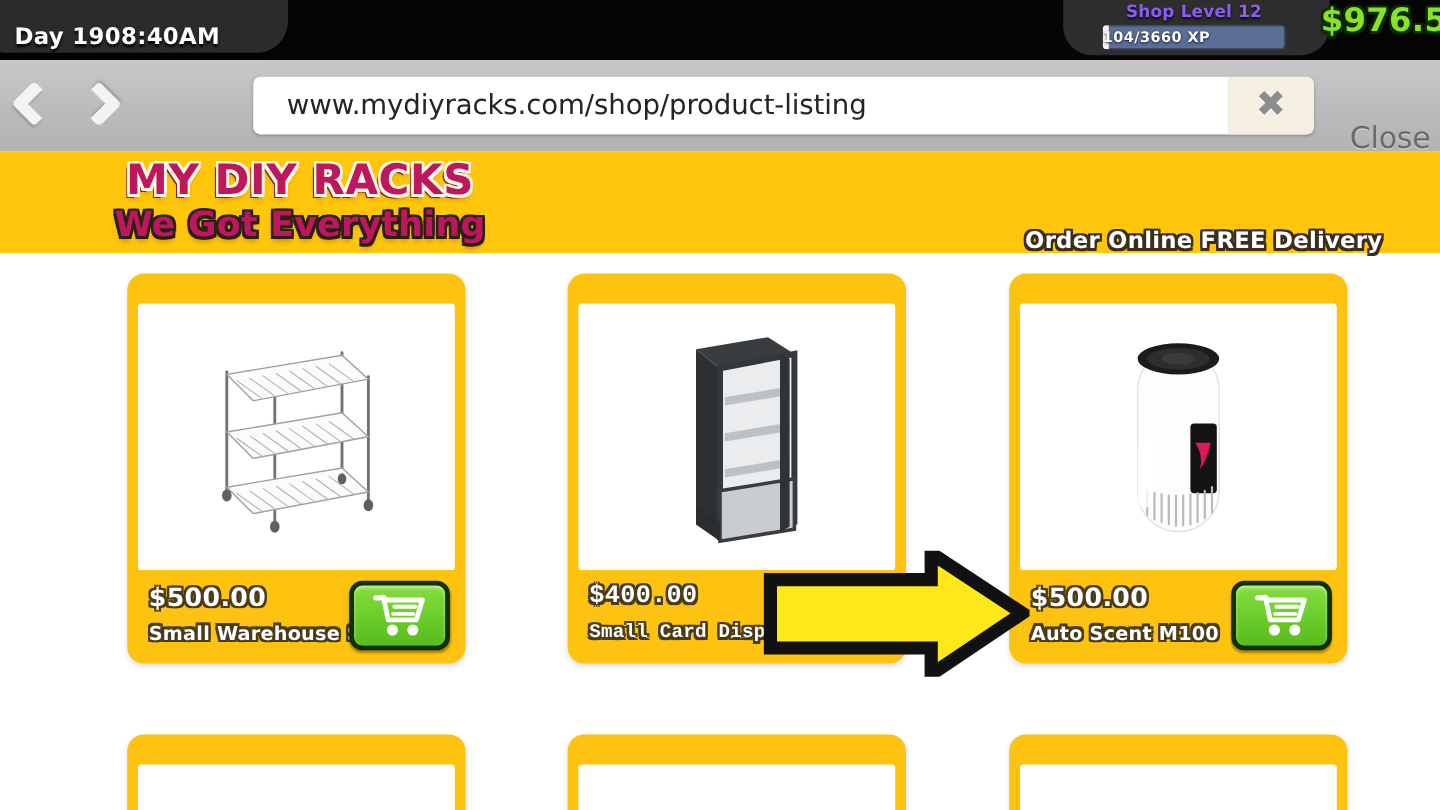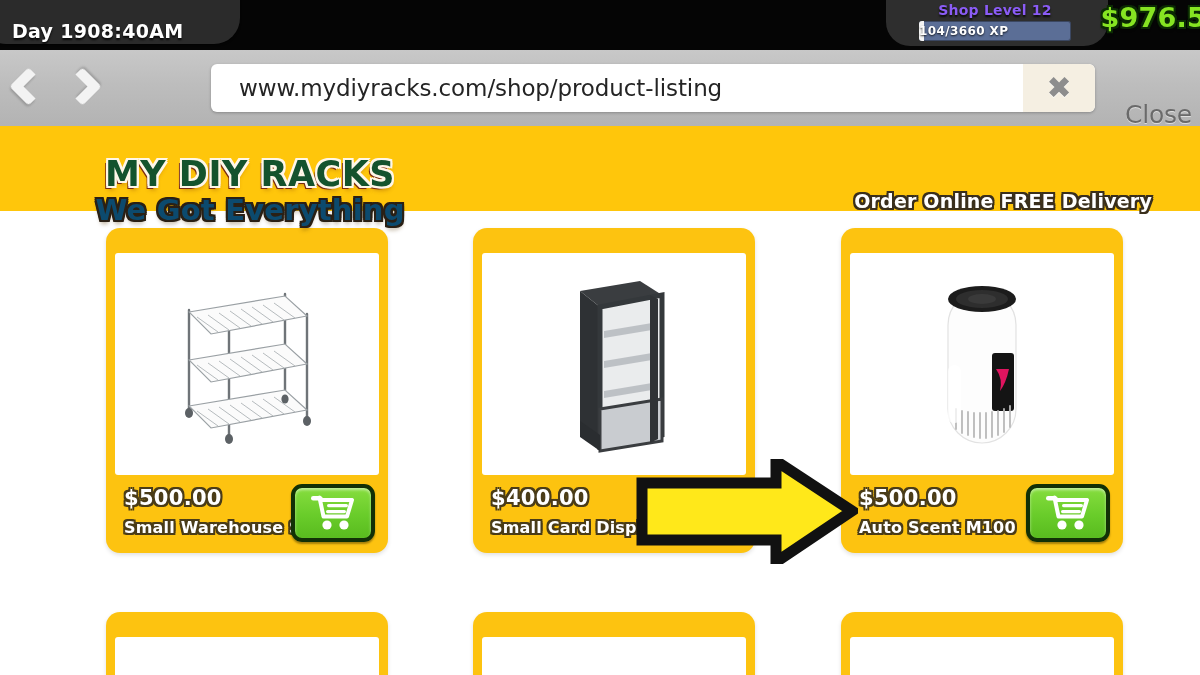--- a/index.html
+++ b/index.html
@@ -226,34 +226,33 @@
   .brand {
     position: absolute;
     top: 4px;
     left: 70px;
     width: 360px;
     text-align: center;
   }
   .brand-title {
     font-size: 35px;
     font-weight: bold;
-    color: #14532d;
+    color: #be185d;
     letter-spacing: .5px;
     line-height: 42px;
     text-shadow:
       -2px 0 #fff7e8, 2px 0 #fff7e8, 0 -2px #fff7e8, 0 2px #fff7e8,
       -2px -2px #fff7e8, 2px -2px #fff7e8, -2px 2px #fff7e8, 2px 2px #fff7e8,
       -3px 3px 0 #7a2a10, 0 4px 4px rgba(120,50,10,.35);
-    margin-top: 23px;
   }
   .brand-sub {
     margin-top: -2px;
     font-size: 29px;
     font-weight: bold;
-    color: #0c4a6e;
+    color: #be185d;
     letter-spacing: .2px;
     line-height: 34px;
     text-shadow:
       -2px 0 #2a2015, 2px 0 #2a2015, 0 -2px #2a2015, 0 2px #2a2015,
       -2px -2px #2a2015, 2px -2px #2a2015, -2px 2px #2a2015, 2px 2px #2a2015,
       0 4px 4px rgba(90,60,10,.4);
   }
   .banner-promo {
     position: absolute;
     top: 174px;
@@ -284,21 +283,21 @@
     width: 282px;
     background: #fdc310;
     border-radius: 14px;
     box-shadow: 0 2px 4px rgba(0,0,0,.12);
     overflow: hidden;
   }
   .card-row1 { top: 17px; height: 325px; }
   .card-row2 { top: 401px; height: 325px; }
 
   .card-c1 { left: 106px; }
-  .card-c2 { left: 473px; }
+  .card-c2 { left: 473px; font-family: Liberation Mono, monospace; }
   .card-c3 { left: 841px; }
 
   .card-image {
     position: absolute;
     top: 25px; left: 9px;
     width: 264px;
     height: 222px;
     background: #ffffff;
     border-radius: 3px;
     display: flex;

